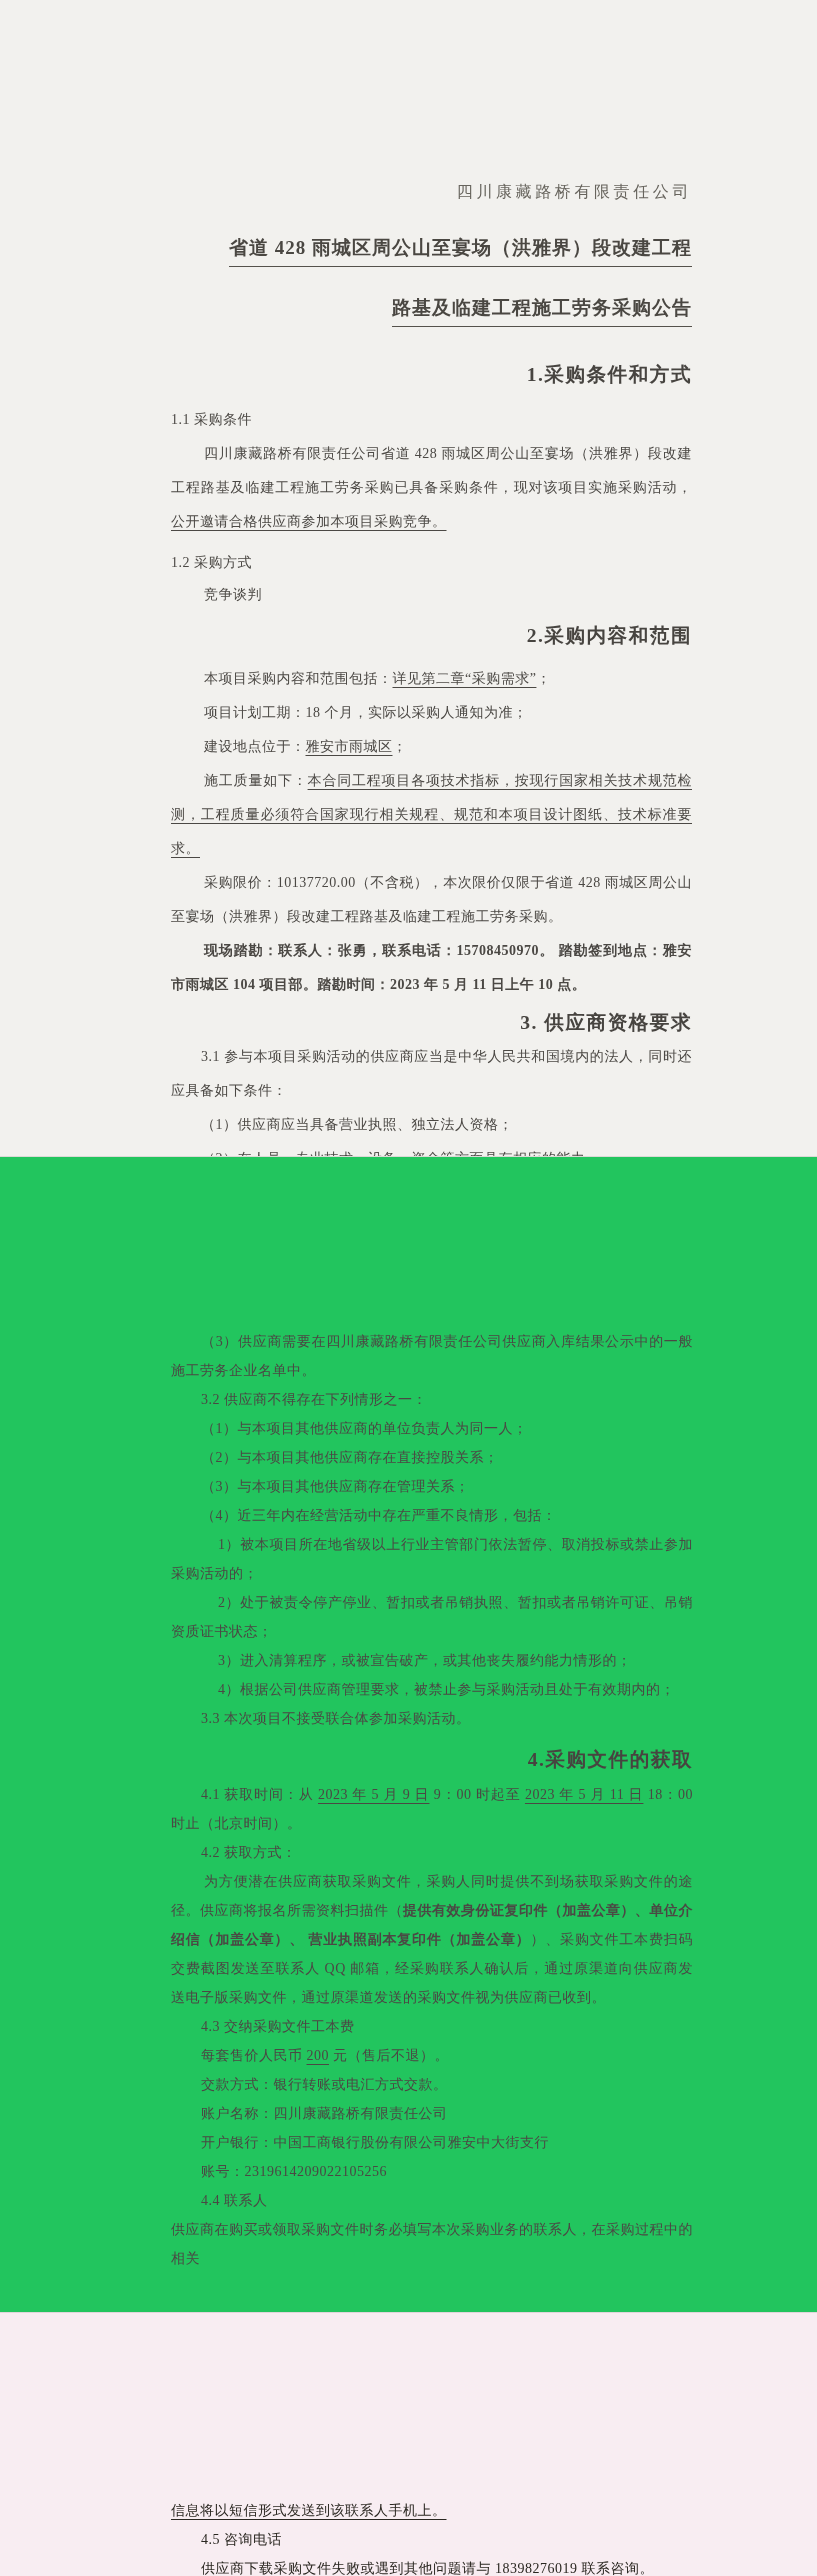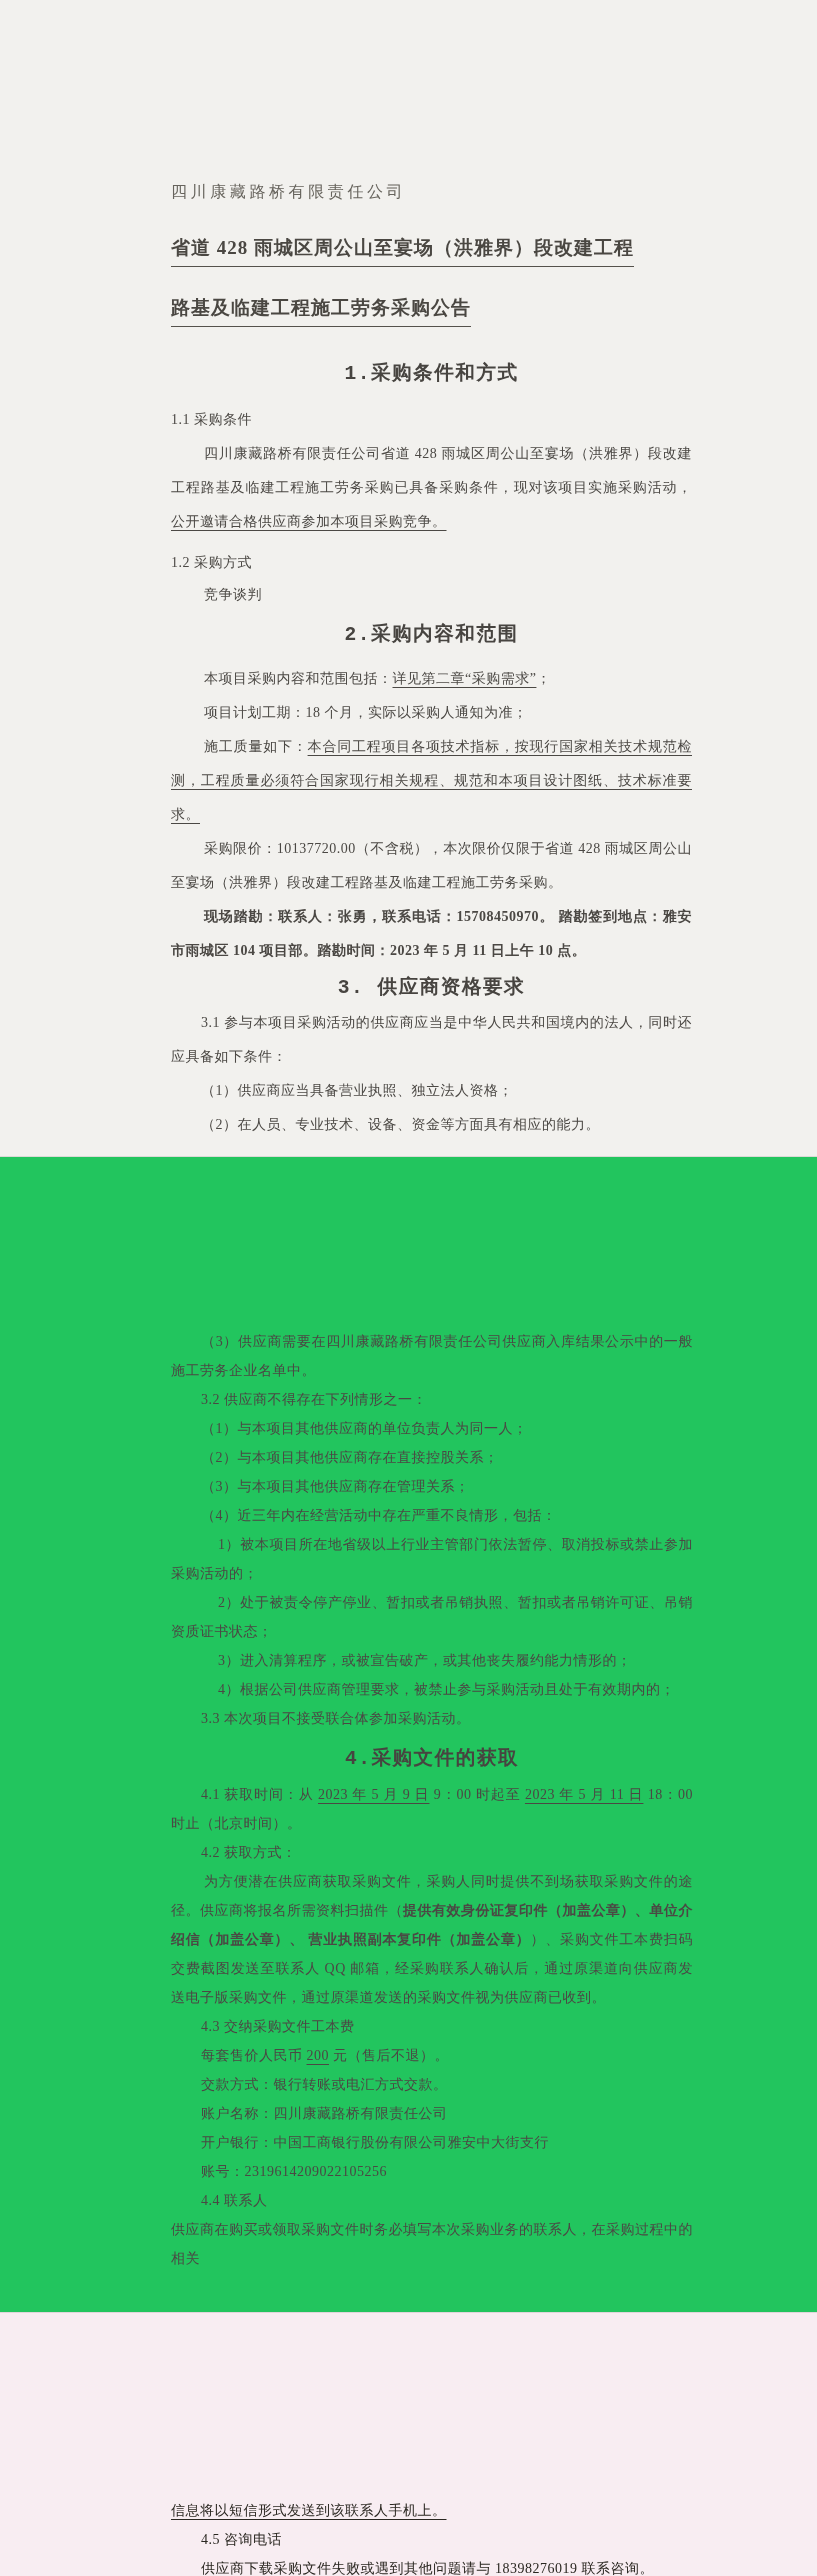--- a/index.html
+++ b/index.html
@@ -4,25 +4,25 @@
 <style>
   html,body{margin:0;padding:0;background:#cfcfcd;}
   body{width:818px;font-family:"Liberation Serif","DejaVu Serif",serif;}
   .page{position:relative;width:818px;height:1156px;box-sizing:border-box;overflow:hidden;}
   .pg1{background:#f2f1ee;padding:180px 126px 0 171px;color:#4b4844;}
   .pg2{background:#22c55e;padding:170px 125px 0 171px;color:#4b4844;border-top:1.5px solid #dcdad6;}
   .pg3{background:#f8edf2;padding:183px 125px 0 171px;color:#2a2721;border-top:1.5px solid #e2d5dc;}
   p{margin:0;text-align:justify;letter-spacing:0.5px;}
   .body{font-size:14px;line-height:34px;}
   .pg2 .body,.pg3 .body{line-height:29px;}
-  .center{text-align:left;}
+  .center{text-align:right;}
   .company-top{font-size:16px;line-height:23px;color:#67645d;letter-spacing:3.6px;}
   .doc-title{font-size:19px;line-height:28px;font-weight:bold;color:#4a4742;letter-spacing:1px;}
   .title-u{display:inline-block;border-bottom:1.5px solid #55524c;padding-bottom:4.1px;}
-  .h-big{font-size:19.6px;line-height:29px;font-weight:bold;color:#474440;letter-spacing:1.5px;text-align:center;font-family:Liberation Mono, monospace;}
+  .h-big{font-size:19.6px;line-height:29px;font-weight:bold;color:#474440;letter-spacing:1.5px;text-align:right;}
   .h-sub{font-size:14px;line-height:24px;letter-spacing:0.5px;}
   .u{text-decoration:underline;text-decoration-thickness:1px;text-underline-offset:4.1px;}
   .b{font-weight:bold;}
   .ti-para{text-indent:33px;}
   .ti1{text-indent:30px;}
   .ti2{text-indent:47px;}
   .mt6{margin-top:3.1px}.mt10{margin-top:5.2px}.mt12{margin-top:12px}.mt18{margin-top:9.3px}.mt22{margin-top:6px}
   .mt24{margin-top:12.4px}.mt36{margin-top:18.5px}
   .mt52{margin-top:27px}.mt60{margin-top:31px}.mt64{margin-top:33px}
 </style>
@@ -36,20 +36,21 @@
 
   <p class="h-big mt64">1.采购条件和方式</p>
   <p class="h-sub mt36">1.1 采购条件</p>
   <p class="body ti-para mt10"><span>四川康藏路桥有限责任公司省道 428 雨城区周公山至宴场（洪雅界）段改建工程路基及临建工程施工劳务采购已具备采购条件，现对该项目实施采购活动，</span><span class="u">公开邀请合格供应商参加本项目采购竞争。</span></p>
   <p class="h-sub mt12">1.2 采购方式</p>
   <p class="body ti-para mt6">竞争谈判</p>
 
   <p class="h-big mt18">2.采购内容和范围</p>
   <p class="body ti-para mt12"><span>本项目采购内容和范围包括：</span><span class="u">详见第二章“采购需求”</span><span>；</span></p>
   <p class="body ti-para">项目计划工期：18 个月，实际以采购人通知为准；</p>
+  <p class="body ti-para"><span>建设地点位于：</span><span class="u">雅安市雨城区</span><span>；</span></p>
   <p class="body ti-para"><span>施工质量如下：</span><span class="u">本合同工程项目各项技术指标，按现行国家相关技术规范检测，工程质量必须符合国家现行相关规程、规范和本项目设计图纸、技术标准要求。</span></p>
   <p class="body ti-para">采购限价：10137720.00（不含税），本次限价仅限于省道 428 雨城区周公山至宴场（洪雅界）段改建工程路基及临建工程施工劳务采购。</p>
   <p class="body ti-para b">现场踏勘：联系人：张勇，联系电话：15708450970。 踏勘签到地点：雅安市雨城区 104 项目部。踏勘时间：2023 年 5 月 11 日上午 10 点。</p>
 
   <p class="h-big mt22">3. 供应商资格要求</p>
   <p class="body ti1 mt6">3.1 参与本项目采购活动的供应商应当是中华人民共和国境内的法人，同时还应具备如下条件：</p>
   <p class="body ti1">（1）供应商应当具备营业执照、独立法人资格；</p>
   <p class="body ti1">（2）在人员、专业技术、设备、资金等方面具有相应的能力。</p>
 </div>
 

